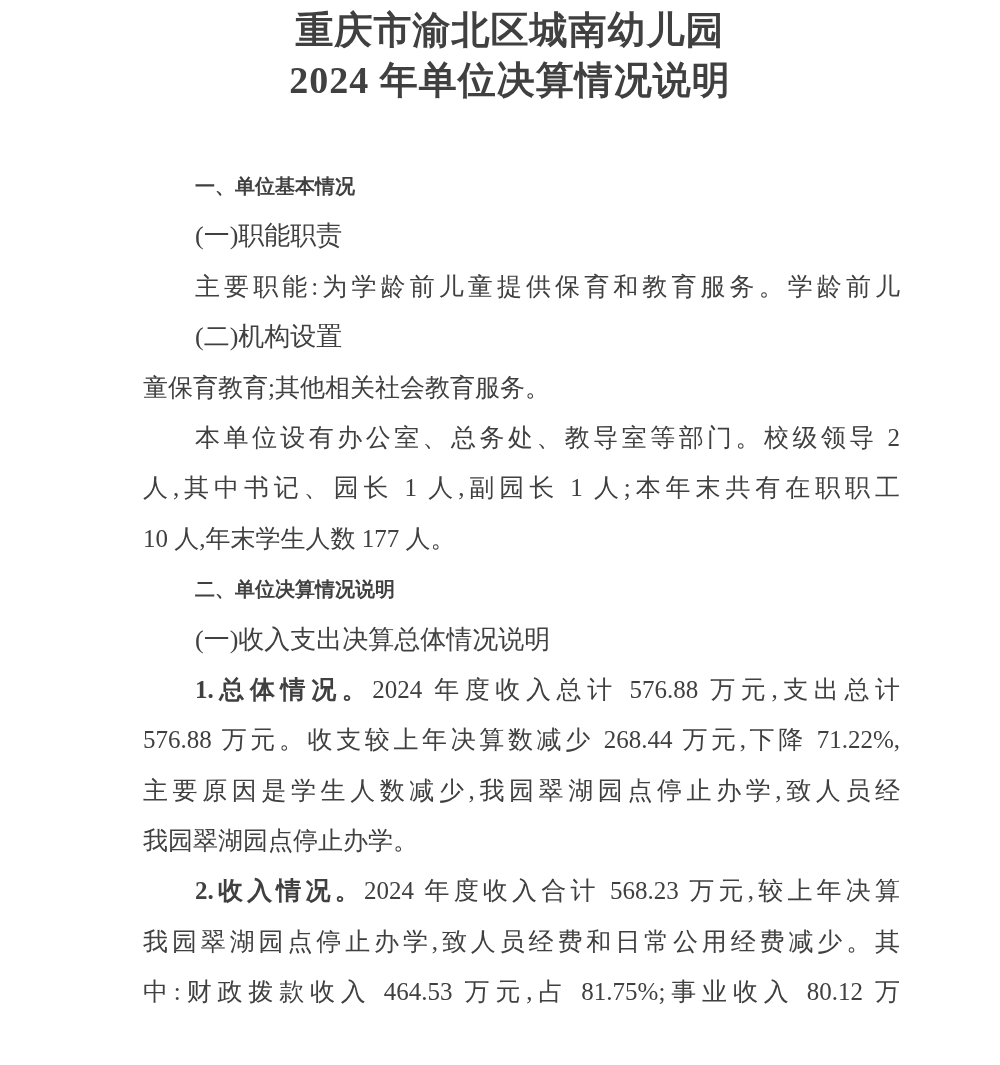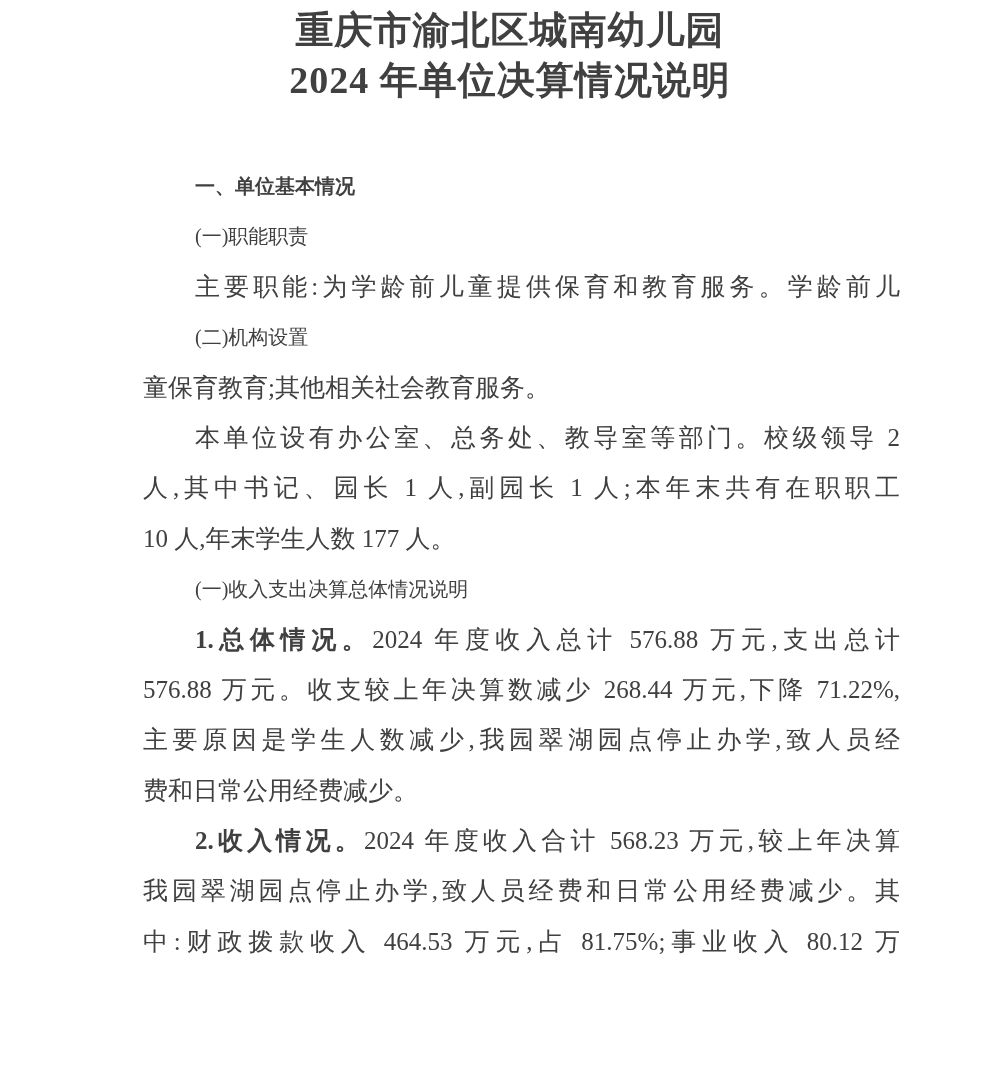--- a/index.html
+++ b/index.html
@@ -52,21 +52,21 @@
   }
   .ind {
     padding-left: 52px;
   }
   .hei {
     font-family: "Liberation Sans", sans-serif;
     font-weight: bold;
     font-size: 20px;
   }
   .sub {
-    font-size: 20px;
+    font-size: 26px;
   }
   .lead-bold {
     font-weight: bold;
   }
 </style>
 </head>
 <body>
 
 <div class="page">
 
@@ -83,29 +83,30 @@
 
     <div class="line jl ind">主要职能:为学龄前儿童提供保育和教育服务。学龄前儿</div>
     <div class="line sub ind">(二)机构设置</div>
 
     <div class="line">童保育教育;其他相关社会教育服务。</div>
 
     <div class="line jl ind">本单位设有办公室、总务处、教导室等部门。校级领导 2</div>
     <div class="line jl">人,其中书记、园长 1 人,副园长 1 人;本年末共有在职职工</div>
     <div class="line">10 人,年末学生人数 177 人。</div>
 
+    <div class="line hei ind">二、单位决算情况说明</div>
 
     <div class="line sub ind">(一)收入支出决算总体情况说明</div>
 
     <div class="line jl ind">
       <span class="lead-bold">1.总体情况。</span><span>2024 年度收入总计 576.88 万元,支出总计</span>
     </div>
     <div class="line jl">576.88 万元。收支较上年决算数减少 268.44 万元,下降 71.22%,</div>
     <div class="line jl">主要原因是学生人数减少,我园翠湖园点停止办学,致人员经</div>
-    <div class="line">费和日常公用经费减少。</div>
+    <div class="line">我园翠湖园点停止办学。</div>
 
     <div class="line jl ind">
       <span class="lead-bold">2.收入情况。</span><span>2024 年度收入合计 568.23 万元,较上年决算</span>
     </div>
     <div class="line jl">我园翠湖园点停止办学,致人员经费和日常公用经费减少。其</div>
     <div class="line jl">中:财政拨款收入 464.53 万元,占 81.75%;事业收入 80.12 万</div>
 
   </div>
 
 </div>

